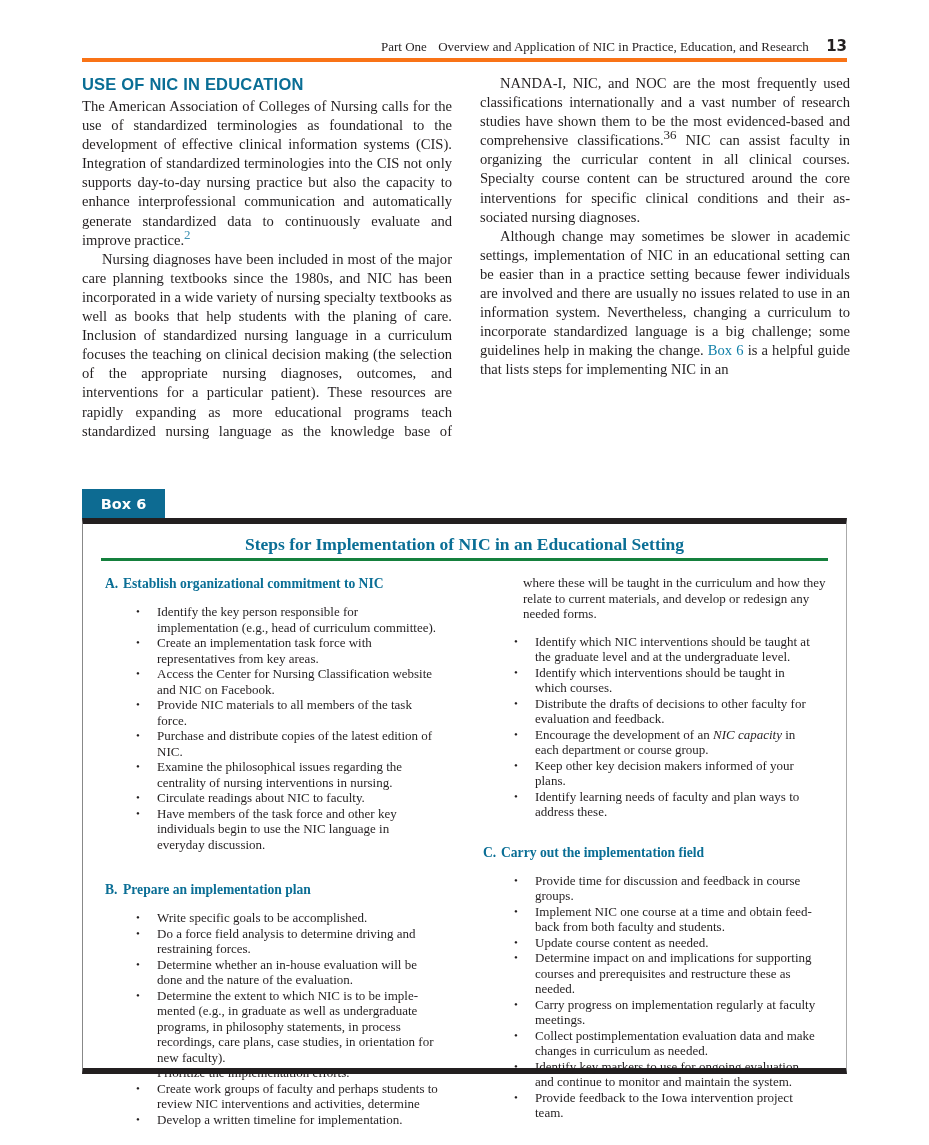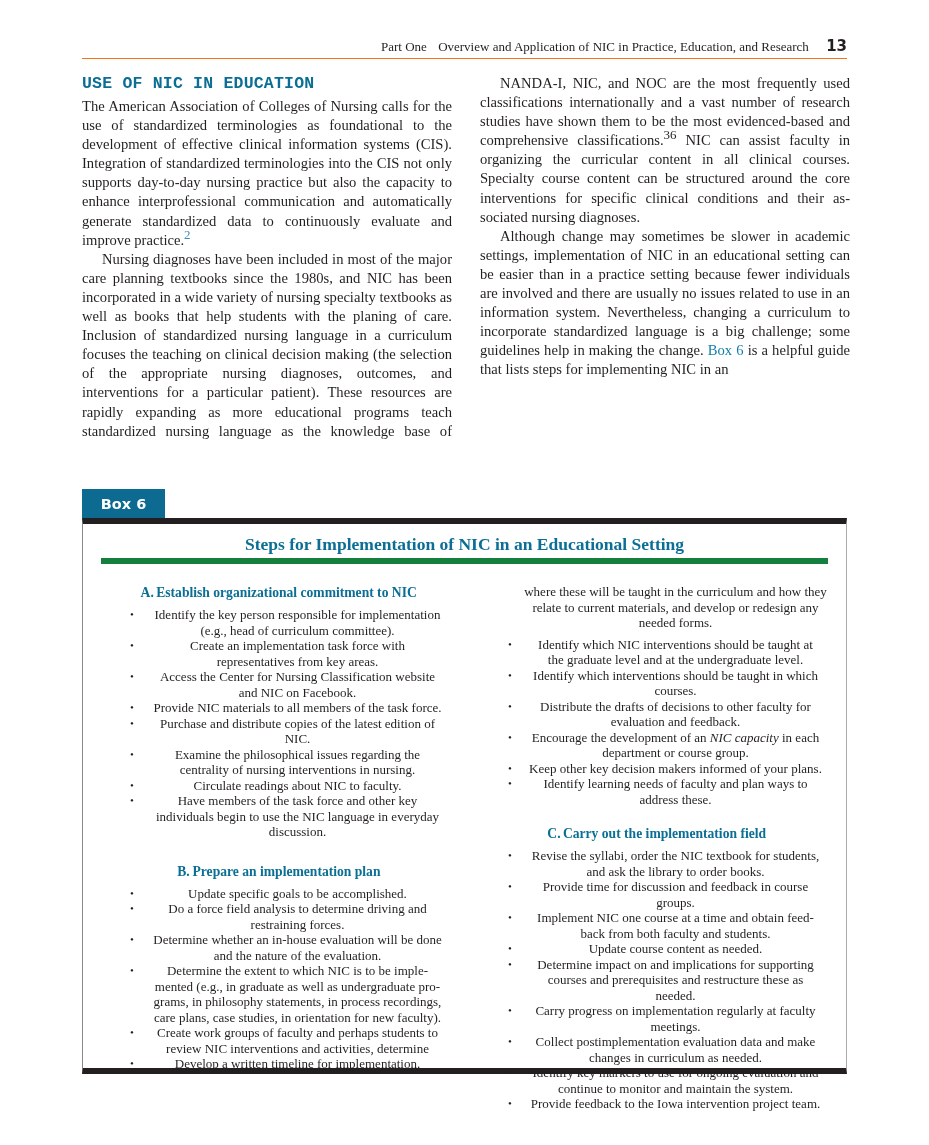--- a/index.html
+++ b/index.html
@@ -1,43 +1,43 @@
 <!DOCTYPE html>
 <html><head>
   <meta charset="utf-8">
   <style>
     html, body { margin: 0; padding: 0; background: #ffffff; }
     body { width: 929px; height: 1145px; position: relative; overflow: hidden;
       font-family: "Liberation Serif", "DejaVu Serif", serif; color: #231f20; }
     .running-head { position: absolute; left: 82px; top: 36px; width: 765px; height: 22px;
-      border-bottom: 1px solid #f97316; text-align: right; font-size: 13px; line-height: 20px; }
+      border-bottom: 4px solid #f97316; text-align: right; font-size: 13px; line-height: 20px; }
     .running-head .part { margin-right: 8px; }
     .running-head .pnum { font-family: "DejaVu Sans", sans-serif; font-weight: bold; font-size: 15px; margin-left: 14px; }
     .col { position: absolute; top: 74px; width: 370px; font-size: 14.6px; line-height: 19.1px; text-align: justify; hyphens: manual; }
     .col.left { left: 82px; }
     .col.right { left: 480px; }
     .col p { margin: 0; text-indent: 0; }
     .col p.ind { text-indent: 20px; }
-    .sec-head { font-family: Liberation Mono, monospace; font-weight: bold; color: #0a6e95; font-size: 16.5px;
+    .sec-head { font-family: Liberation Sans, sans-serif; font-weight: bold; color: #0a6e95; font-size: 16.5px;
       margin: 0 0 3px 0; letter-spacing: 0.2px; line-height: 20px; }
     sup { font-size: 13px; line-height: 0; vertical-align: 6px; color: #3a8fb0; }
     sup.dark { color: #231f20; }
     .link { color: #0f7fa8; }
     .box-tab { position: absolute; left: 82px; top: 489px; width: 83px; height: 30px; background: #0d6b92;
       color: #fff; font-family: "DejaVu Sans", sans-serif; font-weight: bold; font-size: 14.5px; line-height: 30px; text-align: center; }
     .box { position: absolute; left: 82px; top: 518px; width: 765px; height: 556px; border-top: 6px solid #231f20;
       border-bottom: 6px solid #231f20; border-left: 1px solid #888; border-right: 1px solid #aaa; box-sizing: border-box; }
     .box-title { position: absolute; left: 18px; top: 8px; width: 727px; text-align: center; color: #0a6e95;
-      font-family: "Liberation Serif", serif; font-weight: bold; font-size: 17.5px; line-height: 24px; border-bottom: 6px solid #15803d; padding-bottom: 2px; }
-    .bcol { position: absolute; top: 60px; width: 345px; font-size: 13px; line-height: 15.5px; text-align: center; }
+      font-family: "Liberation Serif", serif; font-weight: bold; font-size: 17.5px; line-height: 24px; border-bottom: 3px solid #15803d; padding-bottom: 2px; }
+    .bcol { position: absolute; top: 51px; width: 345px; font-size: 13px; line-height: 15.5px; }
     .bcol.l { left: 22px; }
     .bcol.r { left: 400px; }
     .sub-head { color: #0a6e95; font-weight: bold; font-size: 13.6px; margin: 0 0 3px 0; line-height: 17px; }
     .sub-head .letter { display: inline-block; width: 18px; }
-    ul.items { list-style: none; margin: 6px; padding: 0 0 0 40px; }
+    ul.items { list-style: none; margin: 12px; padding: 0 0 0 40px; }
     ul.items li { position: relative; margin: 0; }
     ul.items li::before { content: "•"; position: absolute; left: -21px; top: 0; font-size: 11px; }
     .cont { padding-left: 40px; }
     .gap { height: 17px; }
     em { font-style: italic; }
   </style>
 </head>
 <body>
 
 <div class="running-head">
@@ -70,43 +70,43 @@
       <li>Access the Center for Nursing Classification website and NIC on Facebook.</li>
       <li>Provide NIC materials to all members of the task force.</li>
       <li>Purchase and distribute copies of the latest edition of NIC.</li>
       <li>Examine the philosophical issues regarding the centrality of nursing interventions in nursing.</li>
       <li>Circulate readings about NIC to faculty.</li>
       <li>Have members of the task force and other key individuals begin to use the NIC language in everyday discussion.</li>
     </ul>
     <div class="gap"></div>
     <div class="sub-head"><span class="letter">B.</span><span>Prepare an implementation plan</span></div>
     <ul class="items">
-      <li>Update specific goals to be accomplished.</li>
+      <li>Write specific goals to be accomplished.</li>
       <li>Do a force field analysis to determine driving and restraining forces.</li>
       <li>Determine whether an in-house evaluation will be done and the nature of the evaluation.</li>
       <li>Determine the extent to which NIC is to be imple­mented (e.g., in graduate as well as undergraduate pro­grams, in philosophy statements, in process record­ings, care plans, case studies, in orientation for new faculty).</li>
+      <li>Prioritize the implementation efforts.</li>
       <li>Create work groups of faculty and perhaps students to review NIC interventions and activities, determine</li>
       <li>Develop a written timeline for implementation.</li>
     </ul>
   </div>
 
   <div class="bcol r">
     <div class="cont">where these will be taught in the curriculum and how they relate to current materials, and develop or redesign any needed forms.</div>
     <ul class="items">
       <li>Identify which NIC interventions should be taught at the graduate level and at the undergraduate level.</li>
       <li>Identify which interventions should be taught in which courses.</li>
       <li>Distribute the drafts of decisions to other faculty for evaluation and feedback.</li>
       <li><span>Encourage the development of an </span><em>NIC capacity</em><span> in each department or course group.</span></li>
       <li>Keep other key decision makers informed of your plans.</li>
       <li>Identify learning needs of faculty and plan ways to address these.</li>
     </ul>
     <div class="gap" style="height:12px"></div>
     <div class="sub-head"><span class="letter">C.</span><span>Carry out the implementation field</span></div>
     <ul class="items">
-      <li>Revise the syllabi, order the NIC textbook for students, and ask the library to order books.</li>
       <li>Provide time for discussion and feedback in course groups.</li>
       <li>Implement NIC one course at a time and obtain feed­back from both faculty and students.</li>
       <li>Update course content as needed.</li>
       <li>Determine impact on and implications for supporting courses and prerequisites and restructure these as needed.</li>
       <li>Carry progress on implementation regularly at faculty meetings.</li>
       <li>Collect postimplementation evaluation data and make changes in curriculum as needed.</li>
       <li>Identify key markers to use for ongoing evaluation and continue to monitor and maintain the system.</li>
       <li>Provide feedback to the Iowa intervention project team.</li>
     </ul>
   </div>

